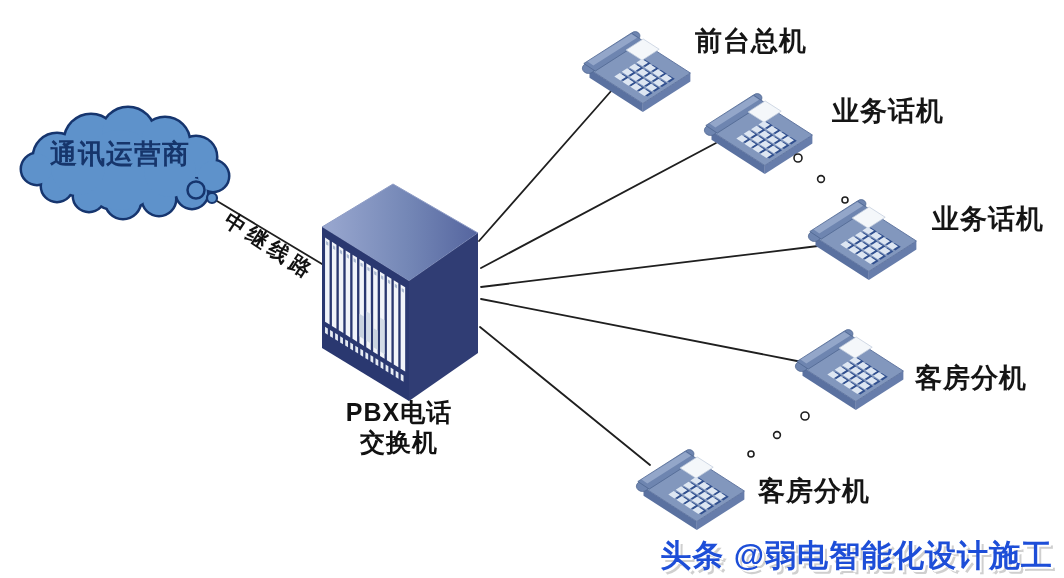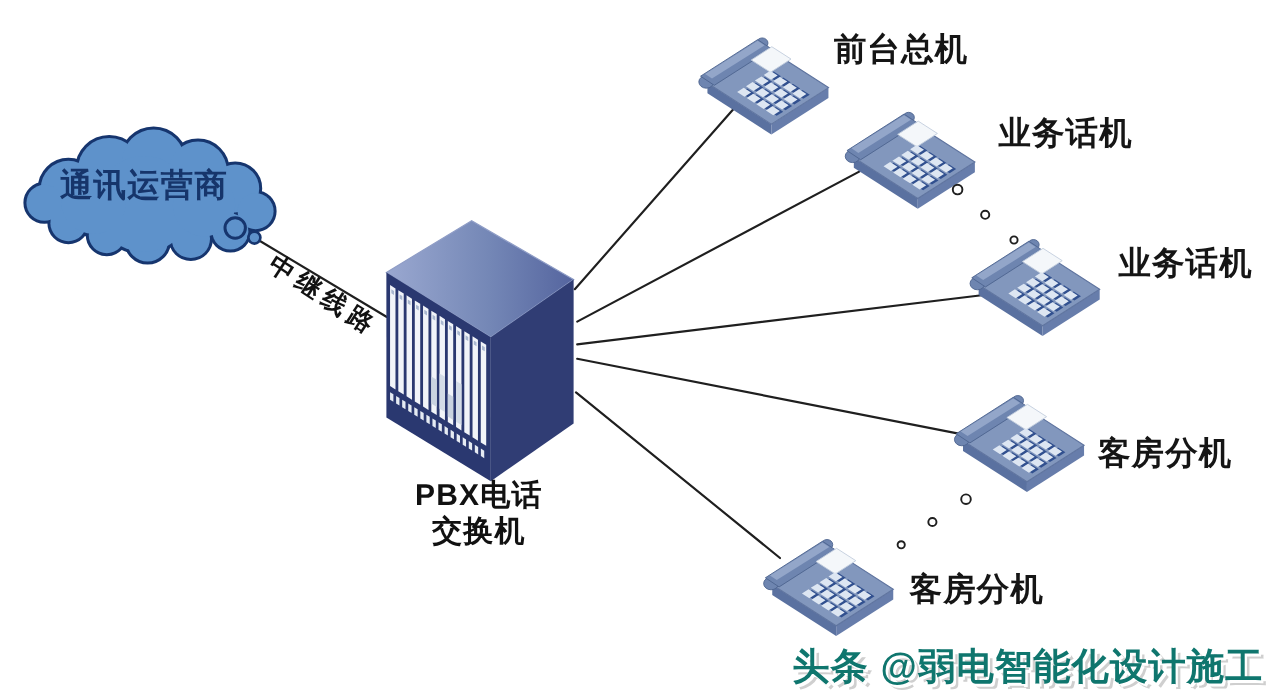--- a/index.html
+++ b/index.html
@@ -9,21 +9,21 @@
   }
   #diagram-svg{position:absolute;left:0;top:0;}
   .node-label{font-weight:700;font-size:27px;fill:#151515;letter-spacing:1px;}
   .cloud-label{font-weight:700;font-size:27px;fill:#16356B;letter-spacing:1px;}
   .pbx-label{font-weight:700;font-size:25px;fill:#111111;letter-spacing:1px;}
   .trunk-label{font-weight:700;font-size:21px;fill:#111111;letter-spacing:5px;}
   .conn{stroke:#1F1F1F;stroke-width:1.8;stroke-linecap:round;fill:none;}
   .dot{fill:#ffffff;stroke:#1F1F1F;stroke-width:1.6;}
   #watermark{
     position:absolute;right:11px;bottom:1px;
-    font-size:31px;font-weight:700;color:#0f766e;letter-spacing:1px;
+    font-size:31px;font-weight:700;color:#1d4ed8;letter-spacing:1px;
     text-shadow:2px 2px 0 #ffffff, 4px 4px 0 #cfcfcf;
     white-space:nowrap;
   }
 </style>
 </head>
 <body>
 
 <div id="stage">
   <svg id="diagram-svg" width="1064" height="578" viewBox="0 0 1064 578" xmlns="http://www.w3.org/2000/svg" xmlns:xlink="http://www.w3.org/1999/xlink">
 

